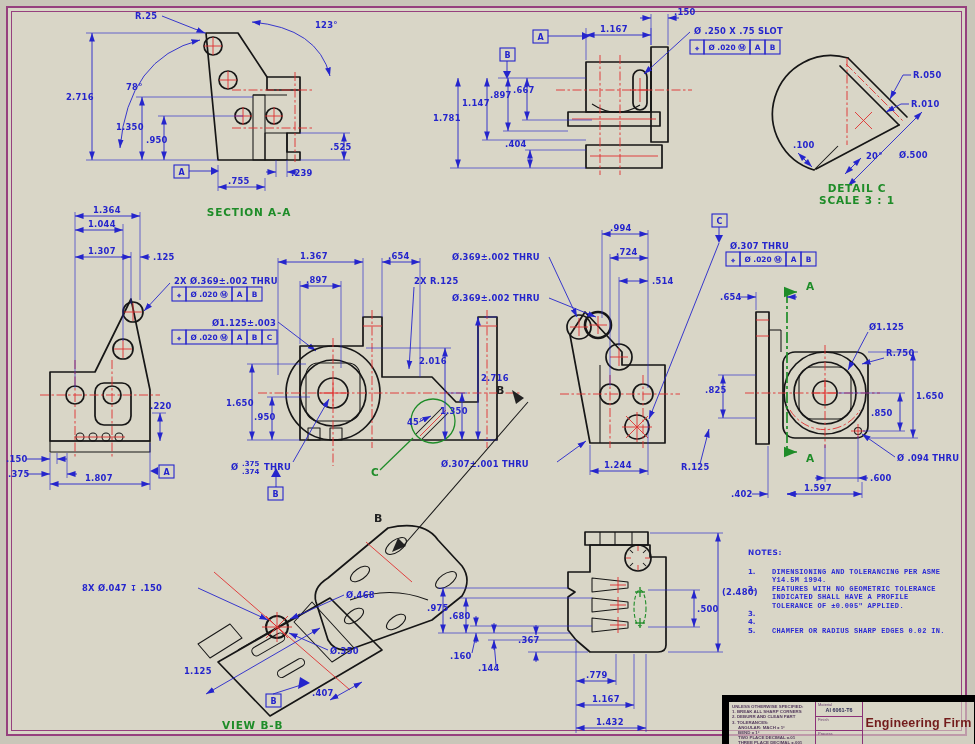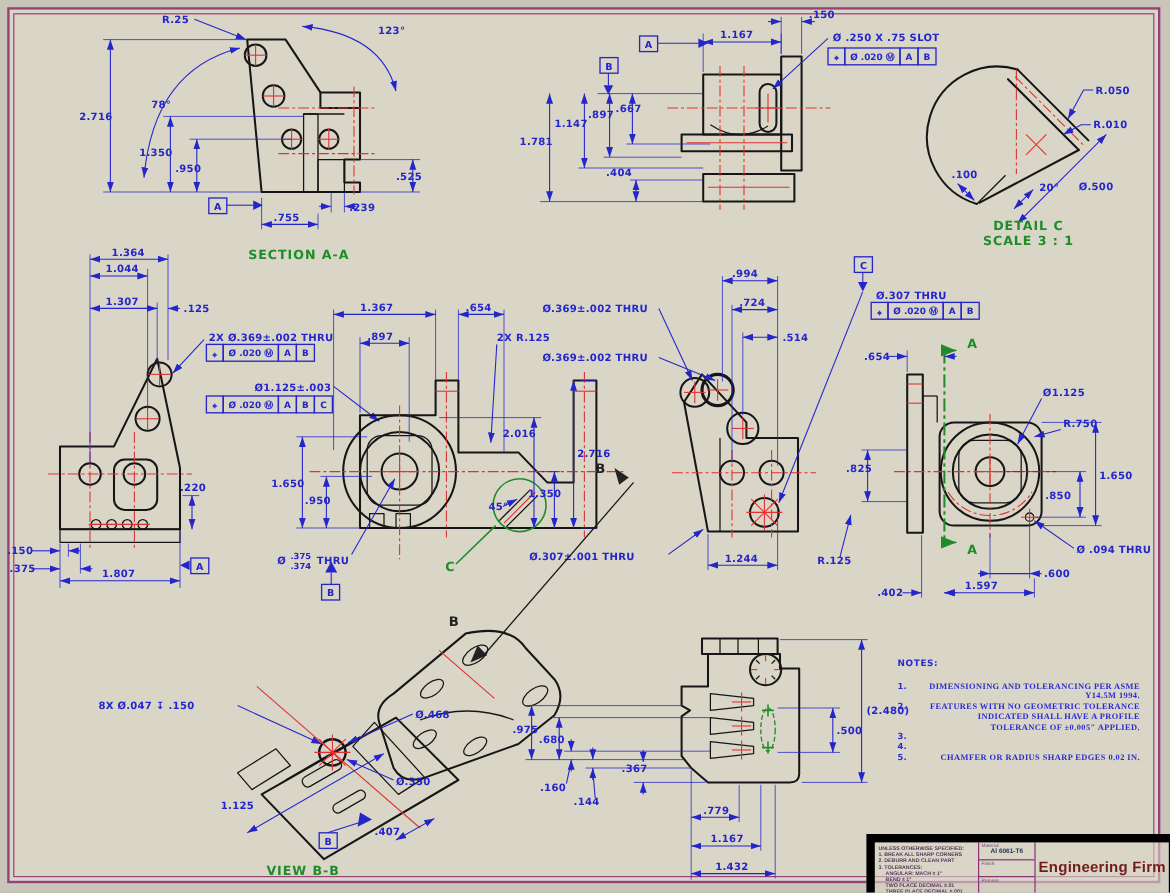--- a/index.html
+++ b/index.html
@@ -24,21 +24,21 @@
   .dts{fill:#2525cc;font-size:7px;font-weight:bold}
   .fcft{fill:#2525cc;font-size:7.4px;font-weight:bold}
   .dtg{fill:#1e8c28;font-size:10.5px;font-weight:bold;letter-spacing:.8px}
   .dtk{fill:#222;font-size:11px;font-weight:bold}
   .dbl{fill:#2525cc;font-size:8px;font-weight:bold;text-anchor:middle}
   
   .notes{position:absolute;left:748px;top:504px;width:222px;color:#2a2ad4;margin-top:44px;}
   .notes .ttl{font-family:"DejaVu Sans",sans-serif;font-size:7.4px;font-weight:bold;letter-spacing:.5px;margin-bottom:11px;}
   .note-row{display:flex;}
   .note-num{width:24px;flex:0 0 24px;font-family:"DejaVu Sans",sans-serif;font-size:7px;font-weight:bold;line-height:8.4px;}
-  .note-txt{width:178px;font-family:Liberation Serif, serif;font-size:7px;font-weight:bold;line-height:8.4px;letter-spacing:.35px;text-align:right;}
+  .note-txt{width:178px;font-family:Liberation Mono, monospace;font-size:7px;font-weight:bold;line-height:8.4px;letter-spacing:.35px;}
   
   .tb{position:absolute;left:722px;top:676px;width:245px;height:64px;border:7px solid #000000;color:#3a3a55;background:rgba(217,214,199,.6);margin-top:19px;}
   .tb .cell{position:absolute;box-sizing:border-box;border-left:1px solid #8c3178;border-top:1px solid #8c3178;overflow:hidden;}
   .tb .lbl{font-size:4px;color:#6d4470;padding:1px 0 0 2px;line-height:4.4px;}
   .tb .val{font-size:5.4px;font-weight:bold;color:#2d2d55;text-align:center;line-height:6px;}
   .tol{font-size:4.4px;line-height:5.2px;color:#53395c;padding:2px 0 0 3px;font-weight:bold;}
   .company{display:flex;align-items:center;justify-content:center;height:100%;
            font-size:12.5px;font-weight:bold;color:#731c1c;letter-spacing:.2px;white-space:nowrap;}
   .partname{font-size:6.6px;font-weight:bold;color:#731c1c;text-align:center;line-height:7px;}
 </style>

